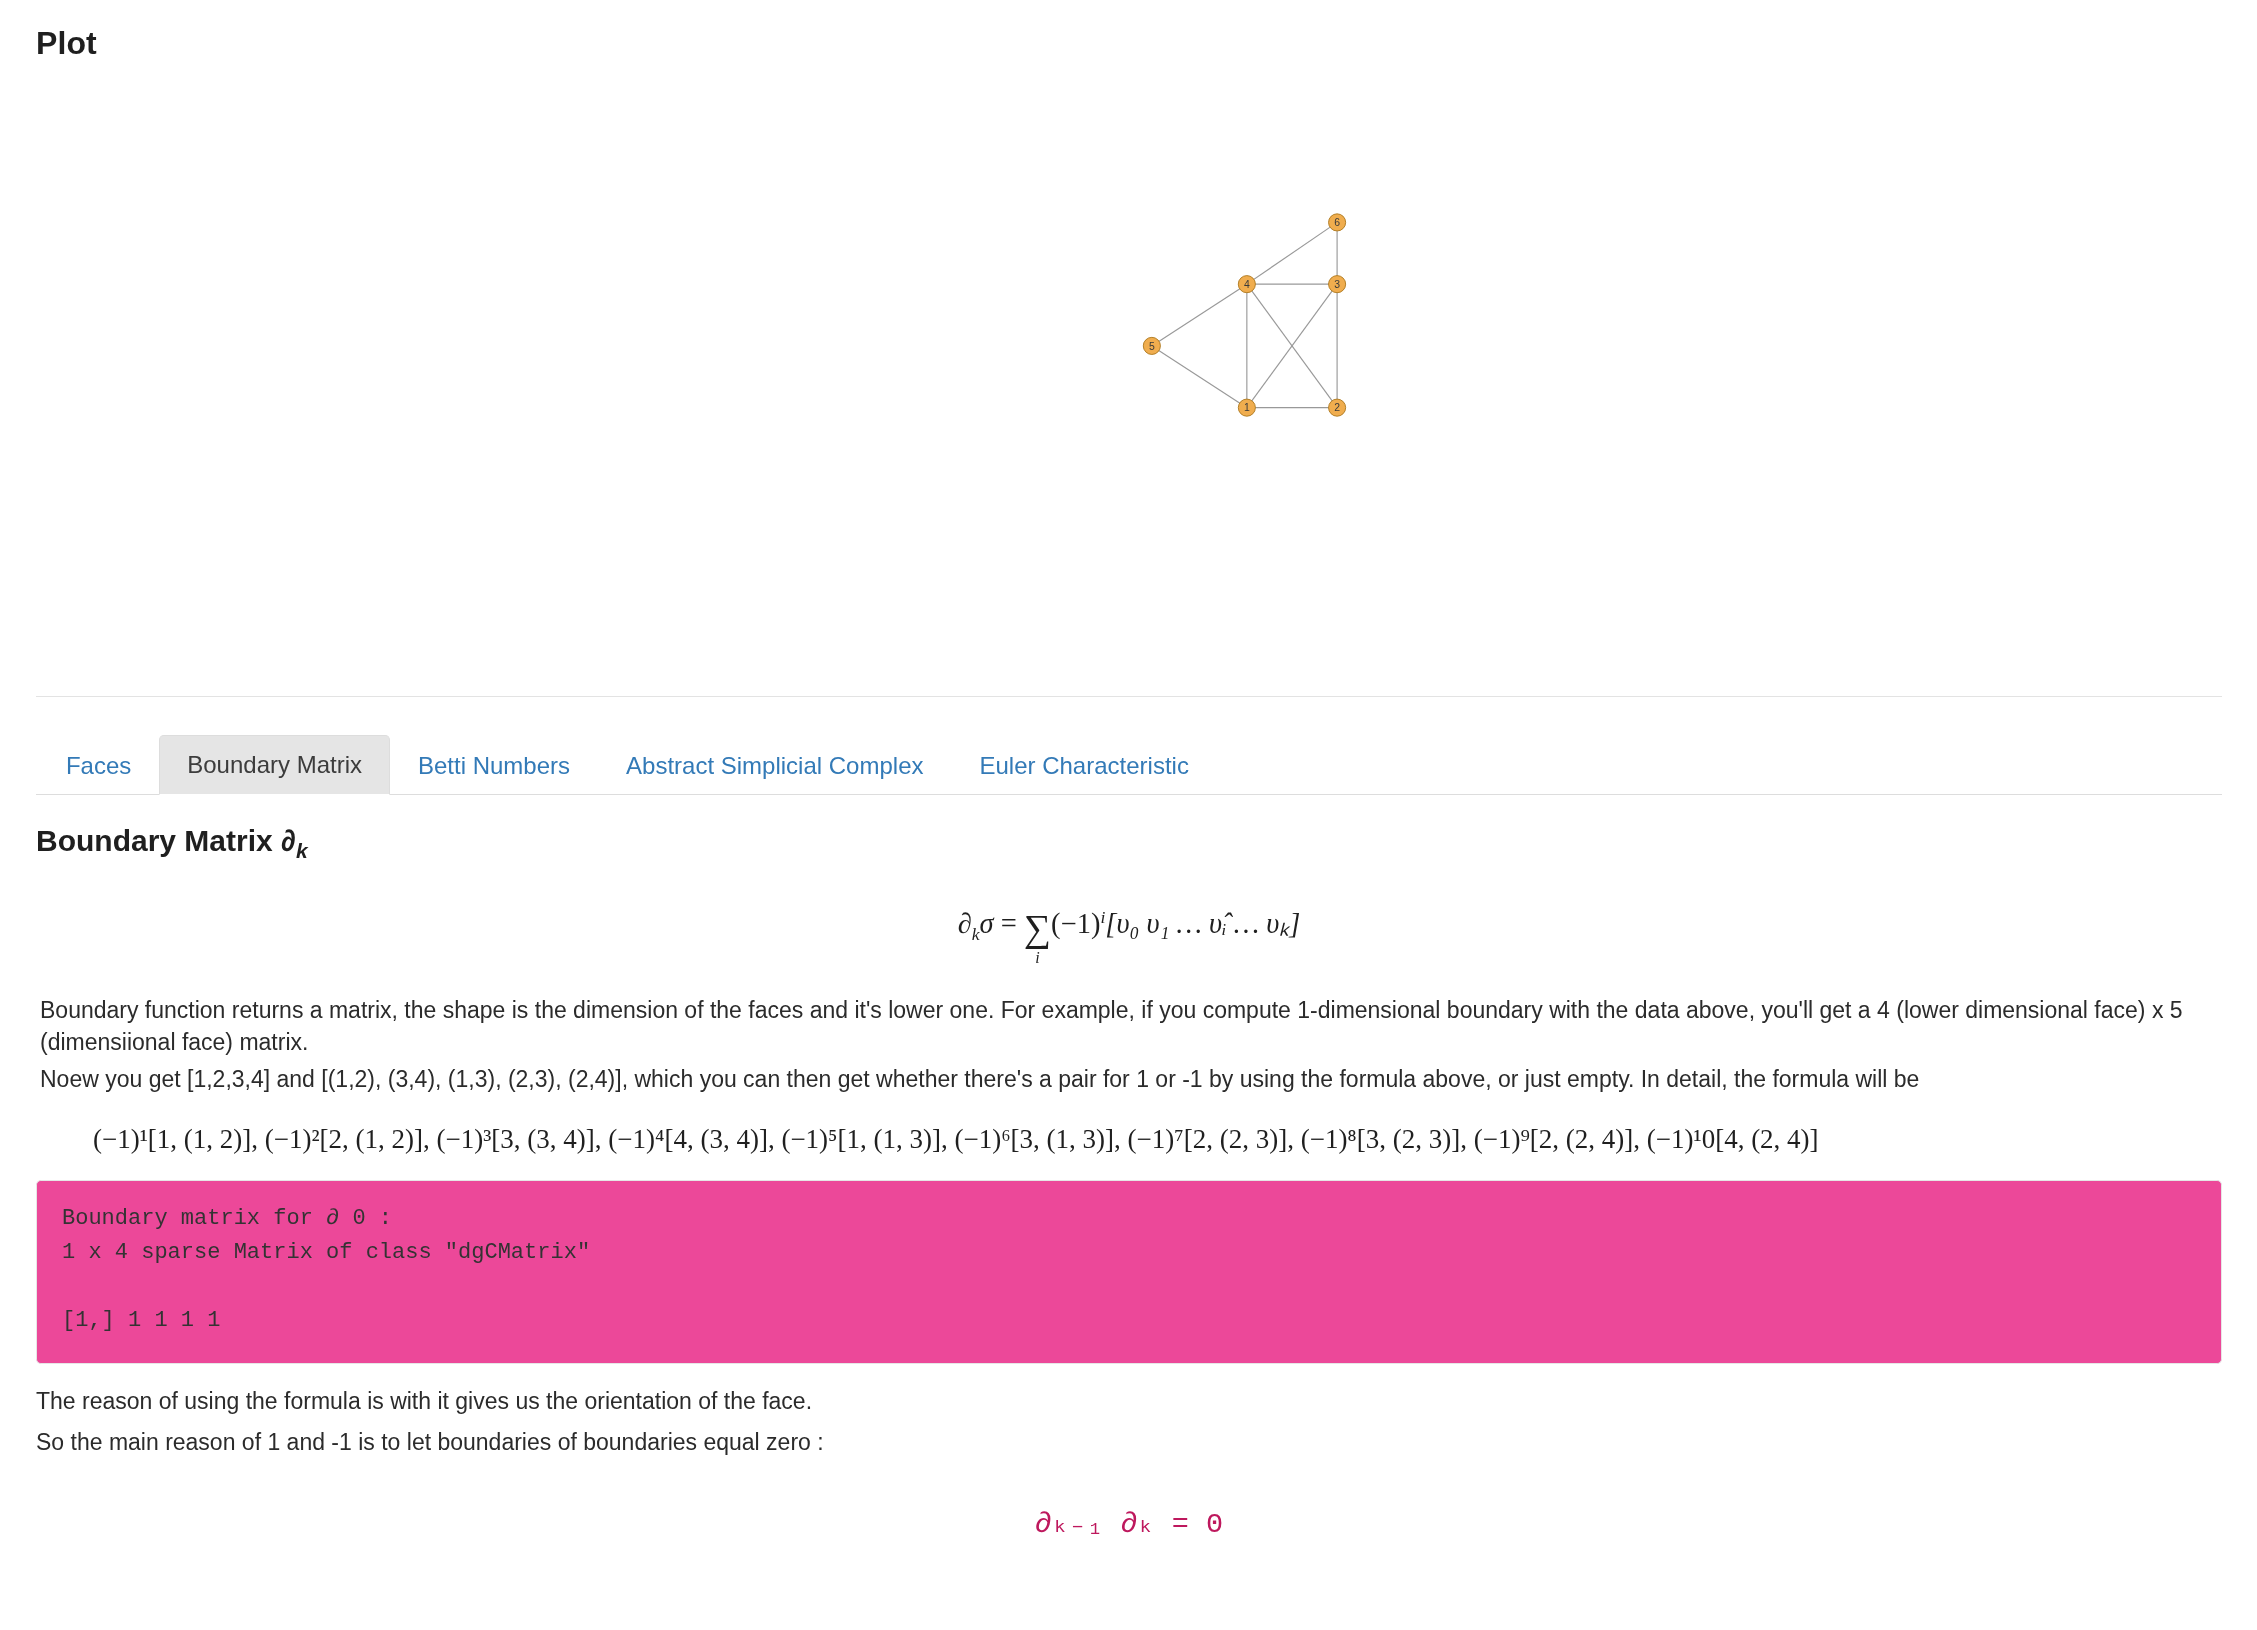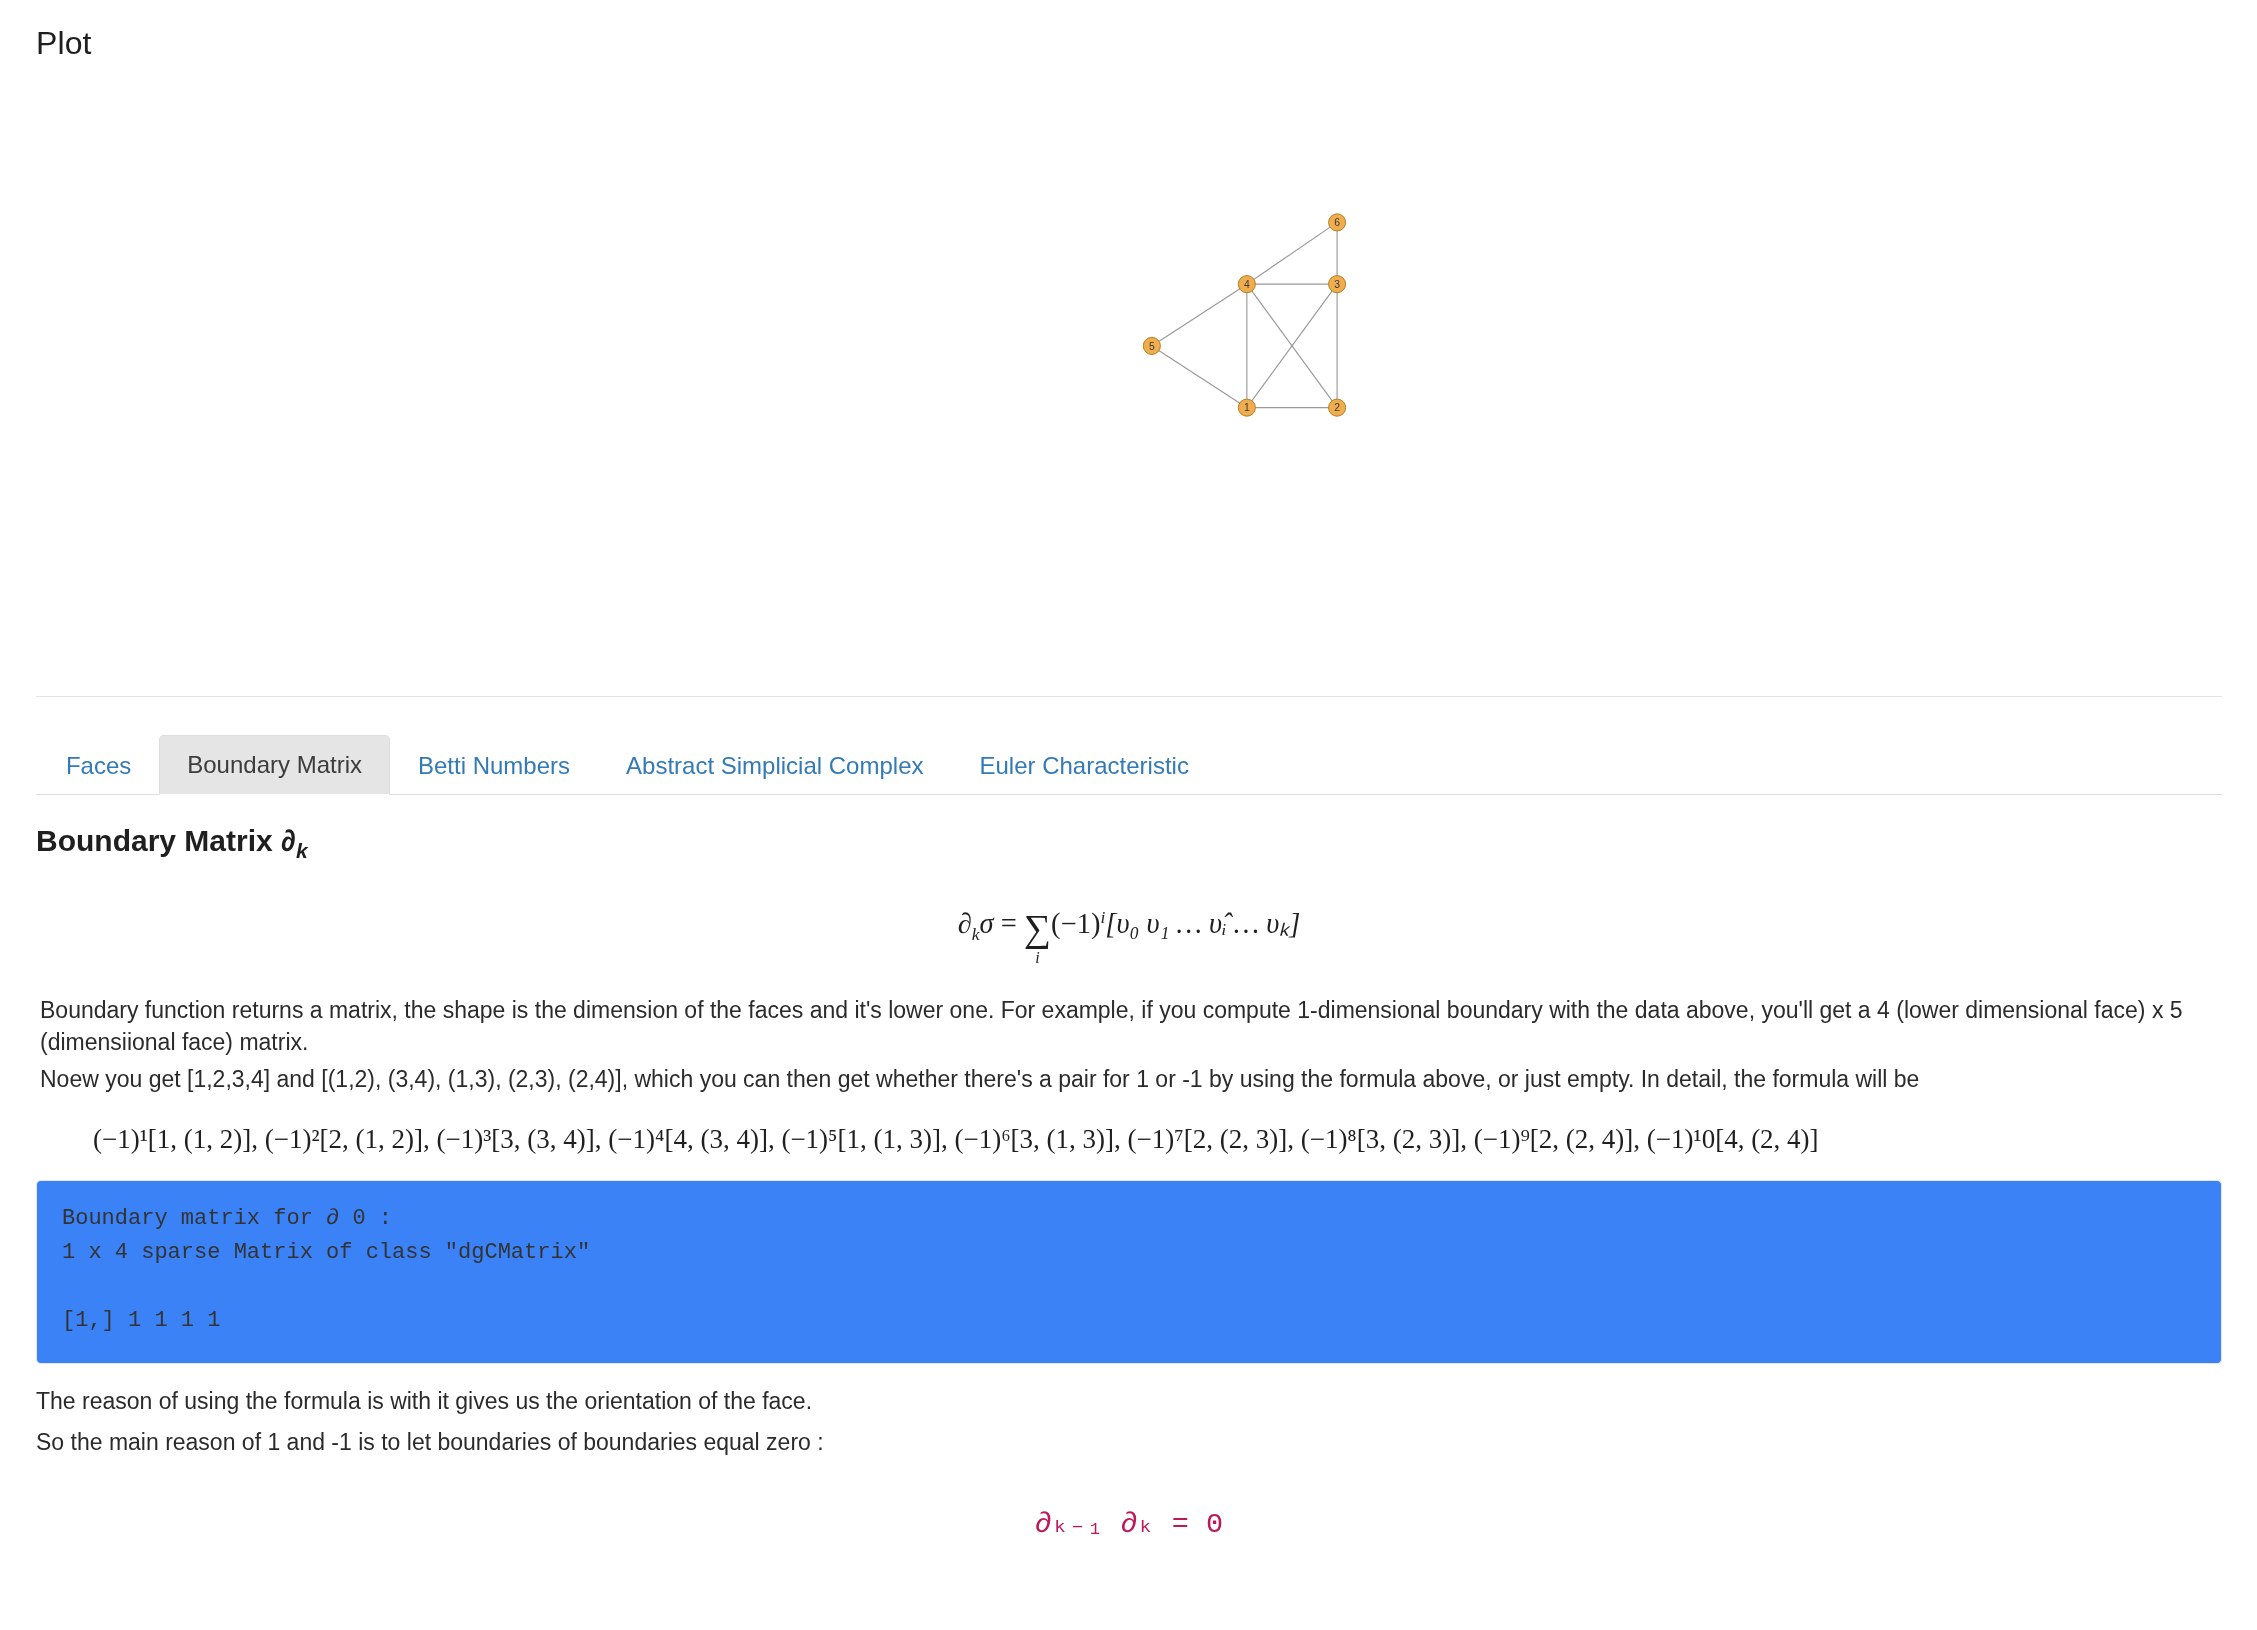--- a/index.html
+++ b/index.html
@@ -12,21 +12,21 @@
   body {
     width: 2258px;
     min-height: 1630px;
     position: relative;
   }
   .page {
     padding: 25px 36px 0 36px;
   }
   .plot-title {
     font-size: 32px;
-    font-weight: normal;
+    font-weight: bold;
     color: #1f1f1f;
     letter-spacing: 0.1px;
     margin: 0 0 5.7px 0;
   }
   .plot-area {
     height: 628px;
     position: relative;
   }
   .graph-wrap {
     position: absolute;
@@ -113,21 +113,21 @@
     color: #2b2b2b;
     margin: 4px;
   }
   .formula-line {
     font-family: Liberation Serif, serif;
     font-size: 27px;
     color: #1f1f1f;
     margin: 28.5px 0 25px 57px;
   }
   .code-block {
-    background: #3b82f6;
+    background: #ec4899;
     border: 1px solid #e6e6e6;
     border-radius: 4.8px;
     padding: 21px 25px 25px 25px;
     font-family: "Liberation Mono", monospace;
     font-size: 22px;
     line-height: 1.55;
     color: #333333;
     white-space: pre;
     margin: 9.5px 0 21px 0;
   }

